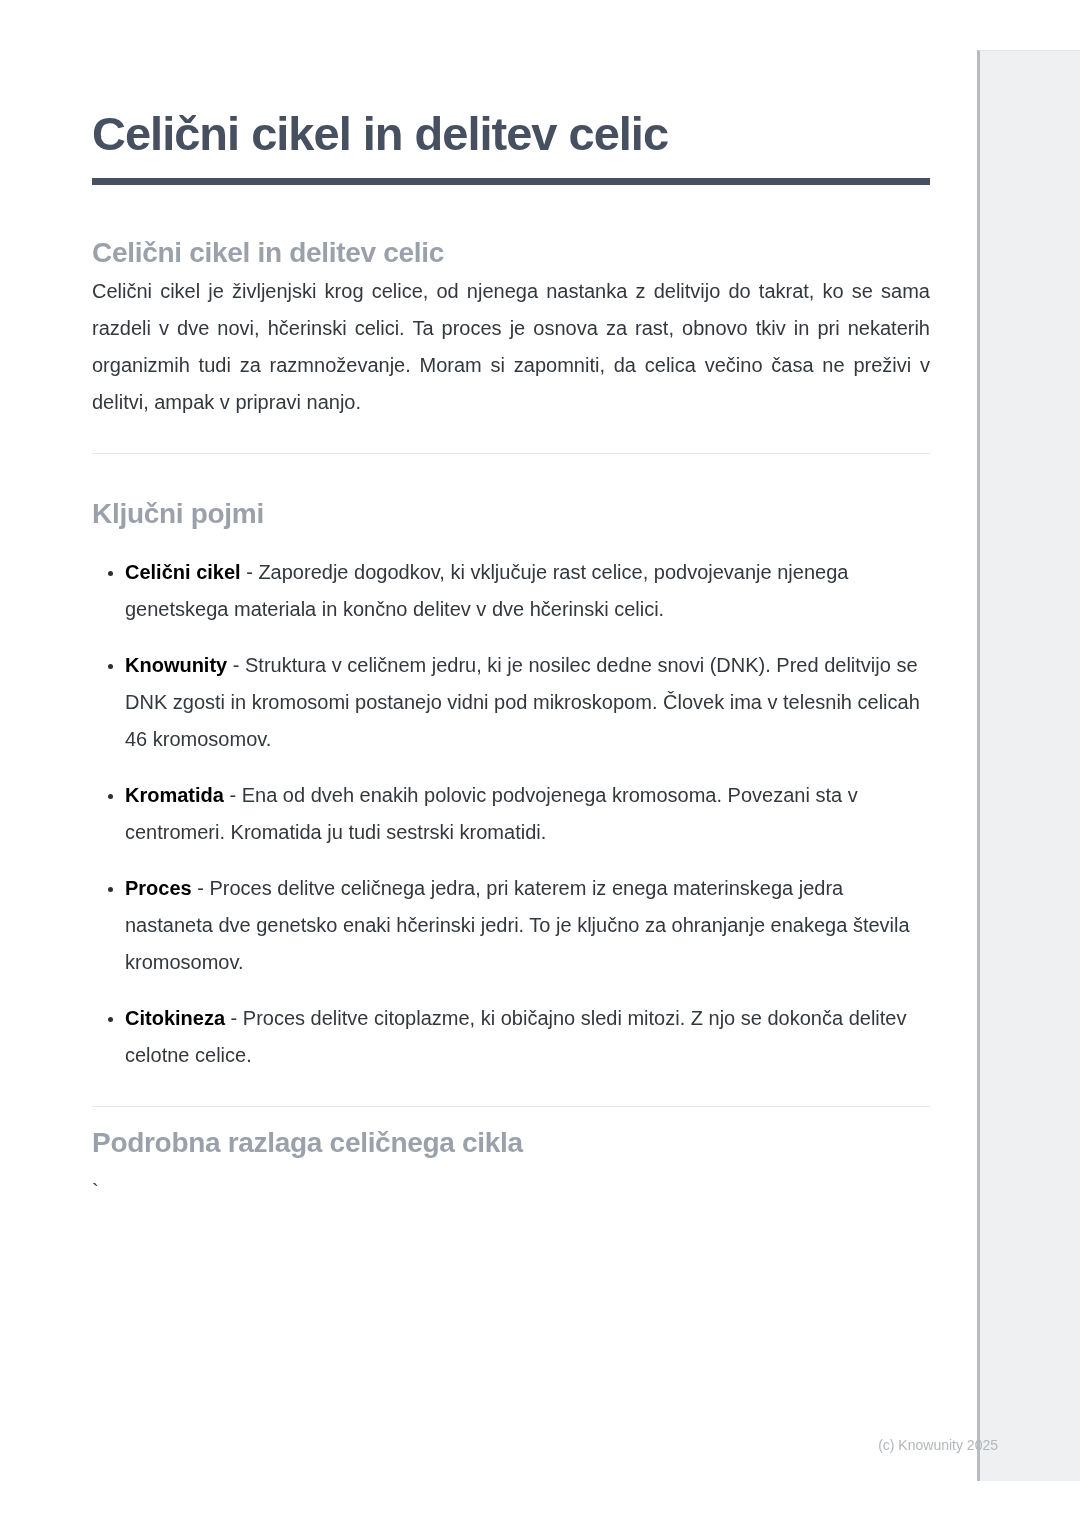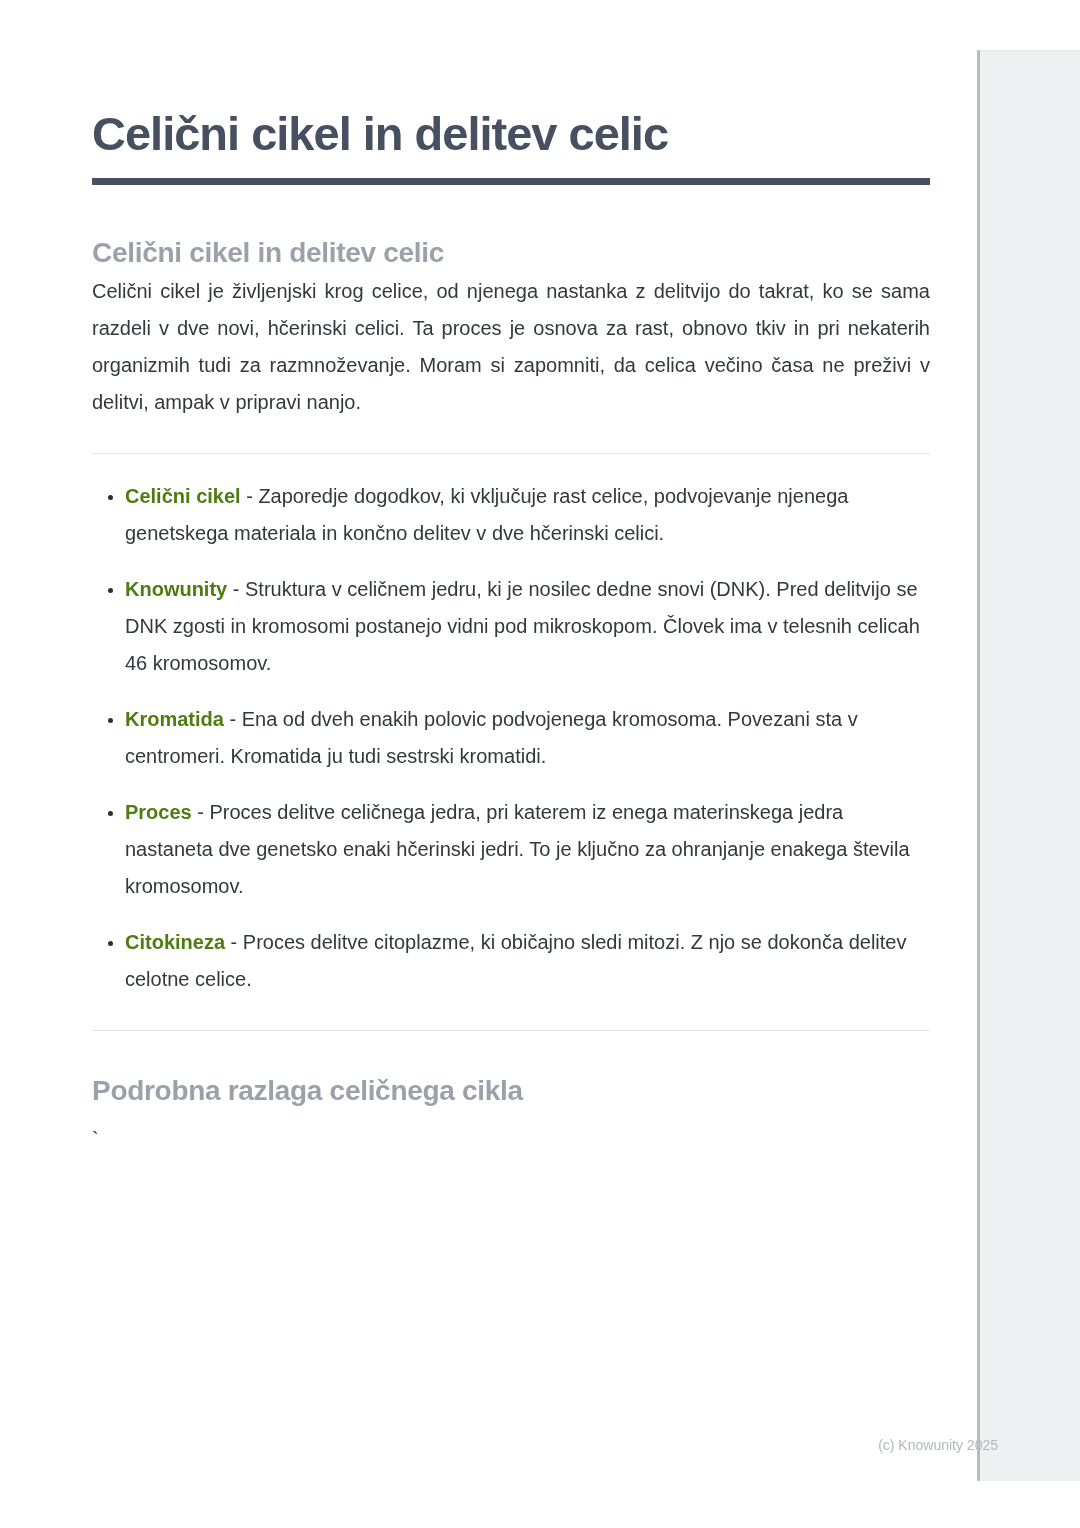--- a/index.html
+++ b/index.html
@@ -71,27 +71,27 @@
     color: #33383e;
     margin-bottom: 19px;
     padding-left: 0;
   }
   .terms-list li::marker {
     color: #2b3036;
     font-size: 17px;
   }
   .term-label {
     font-weight: 700;
-    color: #4d7c0f;
+    color: #000000;
   }
   .bold-inline {
     font-weight: 700;
     color: #22262c;
   }
-  .detailed-heading { margin-top: 44px; }
+  .detailed-heading { margin-top: 20px; }
   .phases-paragraph { margin-top: 26px; }
   .stray-char {
     margin-top: 22px;
     font-size: 20px;
     line-height: 20px;
     color: #33383e;
   }
   .page-edge {
     position: absolute;
     left: 977px;
@@ -124,20 +124,21 @@
   <div class="title-rule"></div>
 
   <section>
     <h2 class="section-heading intro-heading">Celični cikel in delitev celic</h2>
     <p class="body-text intro-paragraph">Celični cikel je življenjski krog celice, od njenega nastanka z delitvijo do takrat, ko se sama razdeli v dve novi, hčerinski celici. Ta proces je osnova za rast, obnovo tkiv in pri nekaterih organizmih tudi za razmnoževanje. Moram si zapomniti, da celica večino časa ne preživi v delitvi, ampak v pripravi nanjo.</p>
   </section>
 
   <hr class="divider">
 
   <section>
+    <h2 class="section-heading keyterms-heading">Ključni pojmi</h2>
     <ul class="terms-list">
       <li>
         <span class="term-label">Celični cikel</span><span> - </span><span>Zaporedje dogodkov, ki vključuje rast celice, podvojevanje njenega genetskega materiala in končno delitev v dve hčerinski celici.</span>
       </li>
       <li>
         <span class="term-label">Knowunity</span><span> - </span><span>Struktura v celičnem jedru, ki je nosilec dedne snovi (DNK). Pred delitvijo se DNK zgosti in kromosomi postanejo vidni pod mikroskopom. Človek ima v telesnih celicah 46 kromosomov.</span>
       </li>
       <li>
         <span class="term-label">Kromatida</span><span> - </span><span>Ena od dveh enakih polovic podvojenega kromosoma. Povezani sta v centromeri. Kromatida ju tudi sestrski kromatidi.</span>
       </li>

